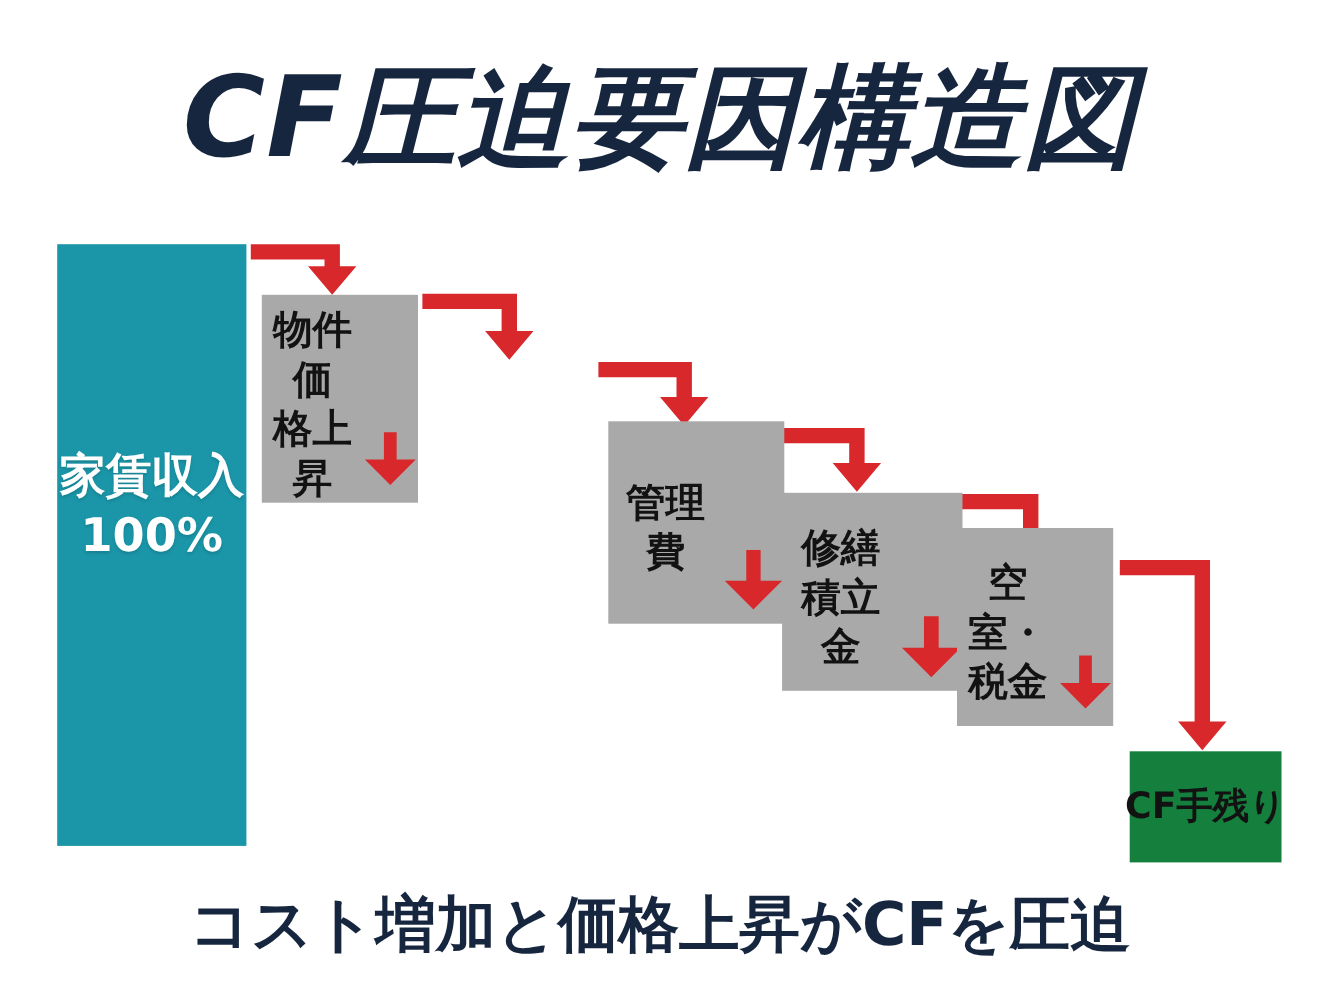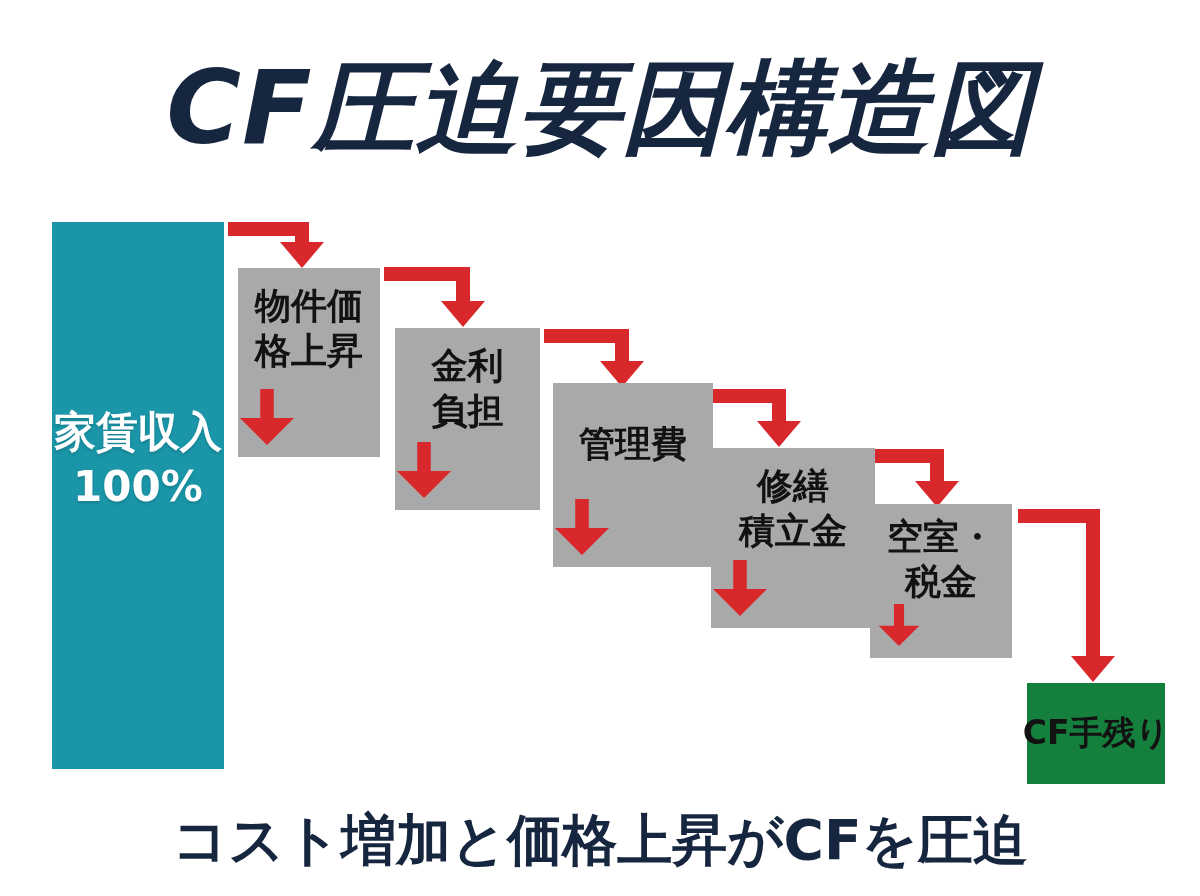--- a/index.html
+++ b/index.html
@@ -28,28 +28,28 @@
     display:flex;align-items:center;justify-content:center;
     padding-bottom:72px;box-sizing:border-box;
   }
   .income-label{
     color:#ffffff;font-size:42px;font-weight:800;line-height:1.3;
     text-align:center;white-space:pre-line;
     text-shadow:0 2px 3px rgba(0,0,0,0.15);
   }
   .cost-box{
     position:absolute;background:#a9a9a9;
-    display:flex;flex-direction:column;
+    display:flex;flex-direction:row;align-items:center;
     box-sizing:border-box;
   }
   #box-1{left:238px;top:268px;width:142px;height:189px;}
   #box-2{left:395px;top:328px;width:145px;height:182px;}
   #box-3{left:553px;top:383px;width:160px;height:184px;}
   #box-4{left:711px;top:448px;width:164px;height:180px;}
-  #box-5{left:870px;top:504px;width:142px;height:154px;}
+  #box-5{left:870px;top:480px;width:142px;height:180px;}
   .box-label{
     height:100px;margin-top:10px;
     display:flex;align-items:center;justify-content:center;
     font-size:36px;font-weight:800;line-height:1.25;
     color:#121212;text-align:center;white-space:pre-line;
   }
   .down-arrow{
     width:58px;height:56px;
     margin-top:auto;margin-bottom:12px;
     fill:#d9282b;
@@ -90,27 +90,20 @@
   </svg>
 
   <div class="cost-box" id="box-1">
     <span class="box-label">物件価
 格上昇</span>
     <svg class="down-arrow" viewBox="0 0 60 58" aria-hidden="true">
       <polygon points="23,0 37,0 37,30 58,30 30,58 2,30 23,30"></polygon>
     </svg>
   </div>
 
-  <div class="cost-box" id="box-2">
-    <span class="box-label">金利
-負担</span>
-    <svg class="down-arrow" viewBox="0 0 60 58" aria-hidden="true">
-      <polygon points="23,0 37,0 37,30 58,30 30,58 2,30 23,30"></polygon>
-    </svg>
-  </div>
 
   <div class="cost-box" id="box-3">
     <span class="box-label">管理費</span>
     <svg class="down-arrow" viewBox="0 0 60 58" aria-hidden="true">
       <polygon points="23,0 37,0 37,30 58,30 30,58 2,30 23,30"></polygon>
     </svg>
   </div>
 
   <div class="cost-box" id="box-4">
     <span class="box-label">修繕

